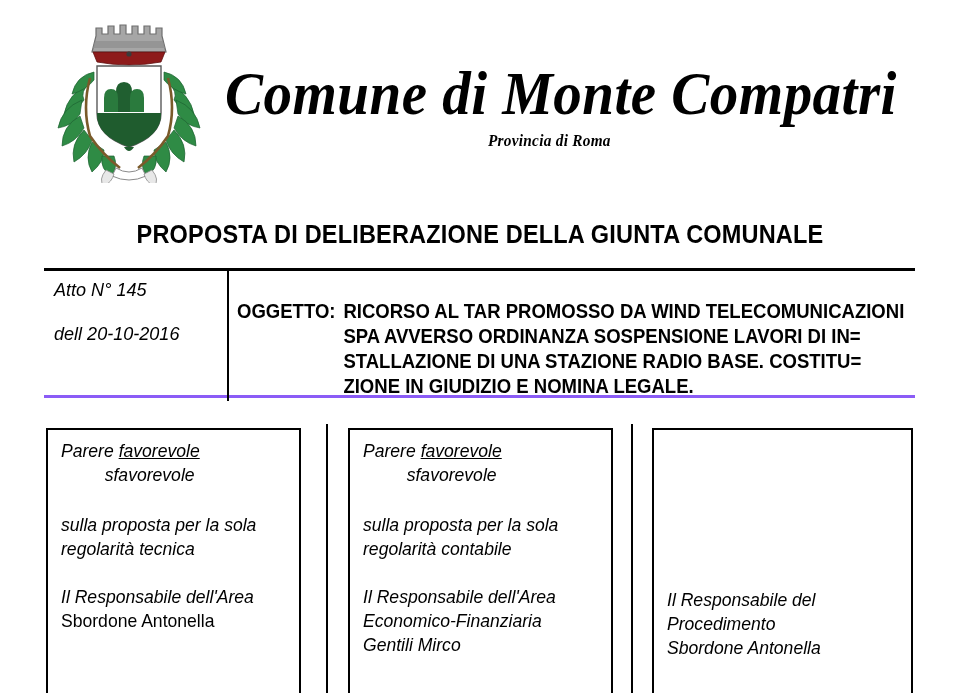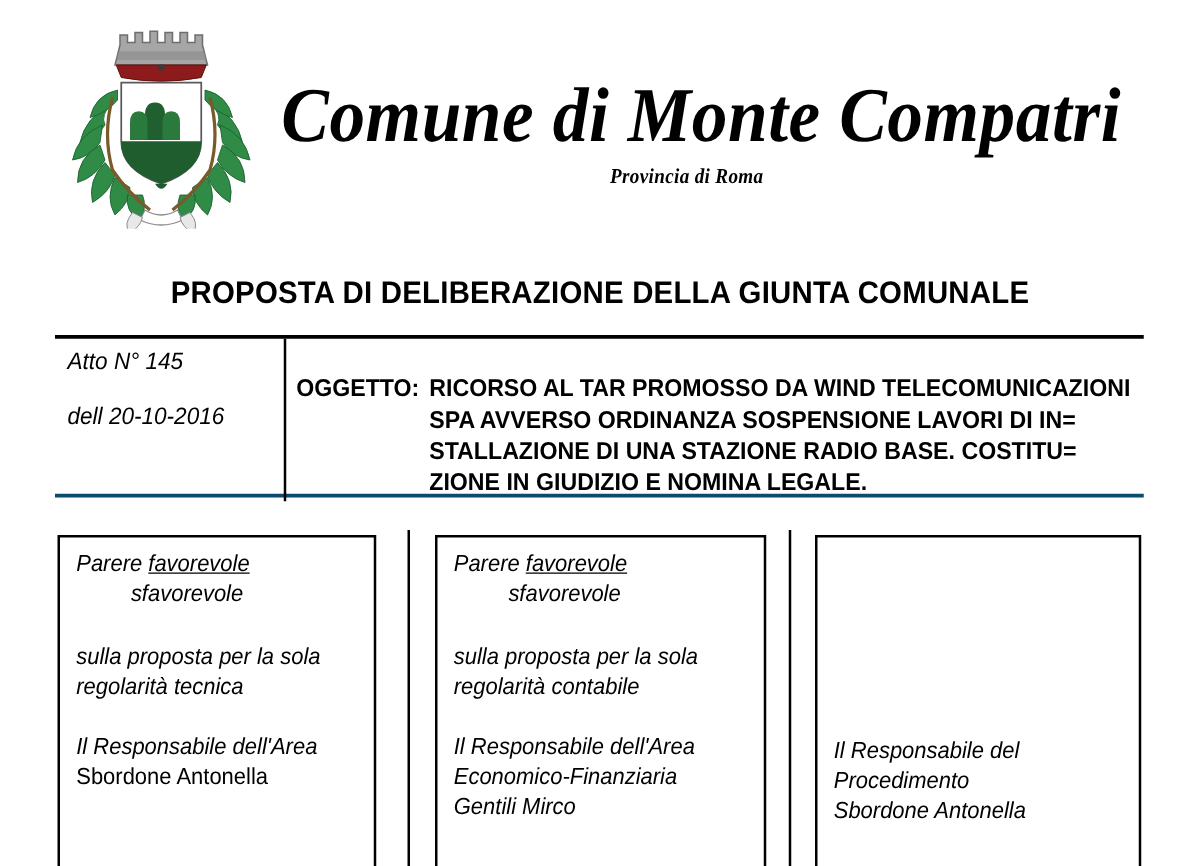--- a/index.html
+++ b/index.html
@@ -78,21 +78,21 @@
   }
 
   
   .meta-table {
     position: absolute;
     left: 44px;
     top: 268px;
     width: 871px;
     height: 130px;
     border-top: 3px solid #000;
-    border-bottom: 3px solid #0c4a6e;
+    border-bottom: 3px solid #8b5cf6;
     box-sizing: border-box;
   }
   .meta-divider {
     position: absolute;
     left: 183px;
     top: 0;
     width: 2px;
     height: 130px;
     background: #000;
   }

